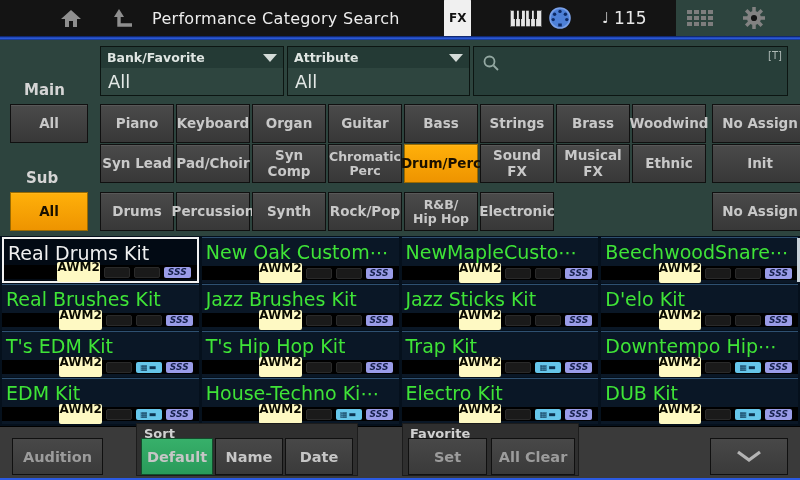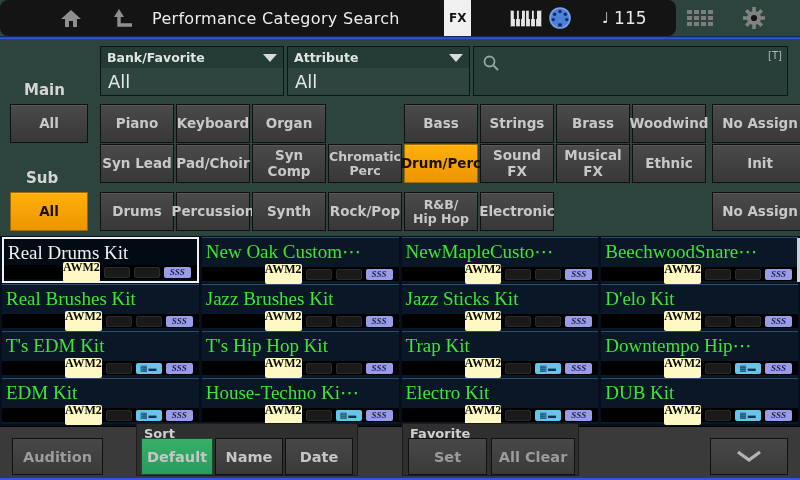--- a/index.html
+++ b/index.html
@@ -2,21 +2,21 @@
 <html><head>
 <meta charset="utf-8">
 <style>
   html,body{margin:0;padding:0;background:#000;}
   .screen{
     position:relative;width:800px;height:480px;overflow:hidden;
     background:#2d443e;font-family:"DejaVu Sans","Liberation Sans",sans-serif;
     -webkit-font-smoothing:antialiased;
   }
   
-  .topbar{position:absolute;left:0;top:0;width:676px;height:36px;background:#141414;border-radius:8px;}
+  .topbar{position:absolute;left:0;top:0;width:676px;height:36px;background:#141414;}
   .topline{position:absolute;left:0;top:36px;width:800px;height:4px;
     background:linear-gradient(180deg,#08194e 0%,#2e5fe8 55%,#123077 100%);}
   .tb-item{position:absolute;top:0;height:36px;display:flex;align-items:center;}
   .tb-title{color:#ededed;font-size:16px;letter-spacing:.3px;}
   .fx-badge{background:#f0f0f0;color:#111;font-weight:700;font-size:12px;
     padding:12px 5px;border-radius:2px;line-height:15px;}
   .tempo-note{color:#e8e8e8;font-size:15px;margin-right:5px;}
   .tempo-val{color:#e8e8e8;font-size:17px;}
   
   .side-label{position:absolute;color:#d5d5d5;font-size:15px;font-weight:600;}
@@ -38,21 +38,21 @@
     color:#c8c8c8;font-size:13.5px;font-weight:600;line-height:1.12;
     box-shadow:inset 0 1px 0 rgba(255,255,255,.08);cursor:pointer;}
   .w-all{width:78px;} .w-na{width:96px;}
   .two-line{font-size:12.5px;white-space:pre-line;}
   .sel-orange{background:linear-gradient(180deg,#ffb00a,#ee9400);color:#1a1000;border-color:#9a6a00;}
   
   .list{position:absolute;left:0;top:236px;width:800px;height:190px;background:#05101c;
     display:grid;grid-template-columns:repeat(4,1fr);grid-auto-rows:46px;
     column-gap:3px;row-gap:1px;padding:1px 2px;box-sizing:border-box;}
   .cell{position:relative;border-top:1px solid #2e5070;background:#0a1726;
-    display:flex;flex-direction:column;justify-content:space-between;box-sizing:border-box;cursor:pointer;font-family:Liberation Serif, serif;}
+    display:flex;flex-direction:column;justify-content:flex-start;box-sizing:border-box;cursor:pointer;}
   .pname{font-size:19px;color:#3fe437;padding:0 4px;line-height:28px;
     white-space:nowrap;overflow:hidden;}
   .pbadges{height:14px;background:#000;display:flex;justify-content:flex-end;align-items:center;
     gap:4px;padding-right:6px;margin-bottom:2px;}
   .b-awm2{min-width:27px;height:20px;background:#fef9c3;color:#0a0a00;font-size:12px;font-weight:700;
     text-align:center;line-height:11px;border-radius:2px;}
   .b-slot{width:26px;height:11px;background:#1a1a1a;border:1px solid #2a2a2a;border-radius:2px;box-sizing:border-box;}
   .b-arp{min-width:26px;height:11px;background:#66c6ea;color:#0c3350;font-size:8px;line-height:11px;
     text-align:center;border-radius:2px;letter-spacing:1px;display:none;}
   .b-sss{min-width:27px;height:11px;background:#9a9ce8;color:#16204a;font-style:italic;font-weight:700;
@@ -193,20 +193,21 @@
       </svg>
     </span>
     <input class="search-input" value="" style="">
     <span class="search-hint">[T]</span>
   </div>
 
   <div class="btn main-cat w-all" style="left:10px;top:104px">All</div>
   <div class="btn main-cat" style="left:100px;top:104px">Piano</div>
   <div class="btn main-cat" style="left:176px;top:104px">Keyboard</div>
   <div class="btn main-cat" style="left:252px;top:104px">Organ</div>
+  <div class="btn main-cat" style="left:328px;top:104px">Guitar</div>
   <div class="btn main-cat" style="left:404px;top:104px">Bass</div>
   <div class="btn main-cat" style="left:480px;top:104px">Strings</div>
   <div class="btn main-cat" style="left:556px;top:104px">Brass</div>
   <div class="btn main-cat" style="left:632px;top:104px">Woodwind</div>
   <div class="btn main-cat w-na" style="left:712px;top:104px">No Assign</div>
 
   <div class="btn main-cat" style="left:100px;top:144px">Syn Lead</div>
   <div class="btn main-cat" style="left:176px;top:144px">Pad/Choir</div>
   <div class="btn main-cat" style="left:252px;top:144px">Syn Comp</div>
   <div class="btn main-cat two-line" style="left:328px;top:144px">Chromatic Perc</div>

